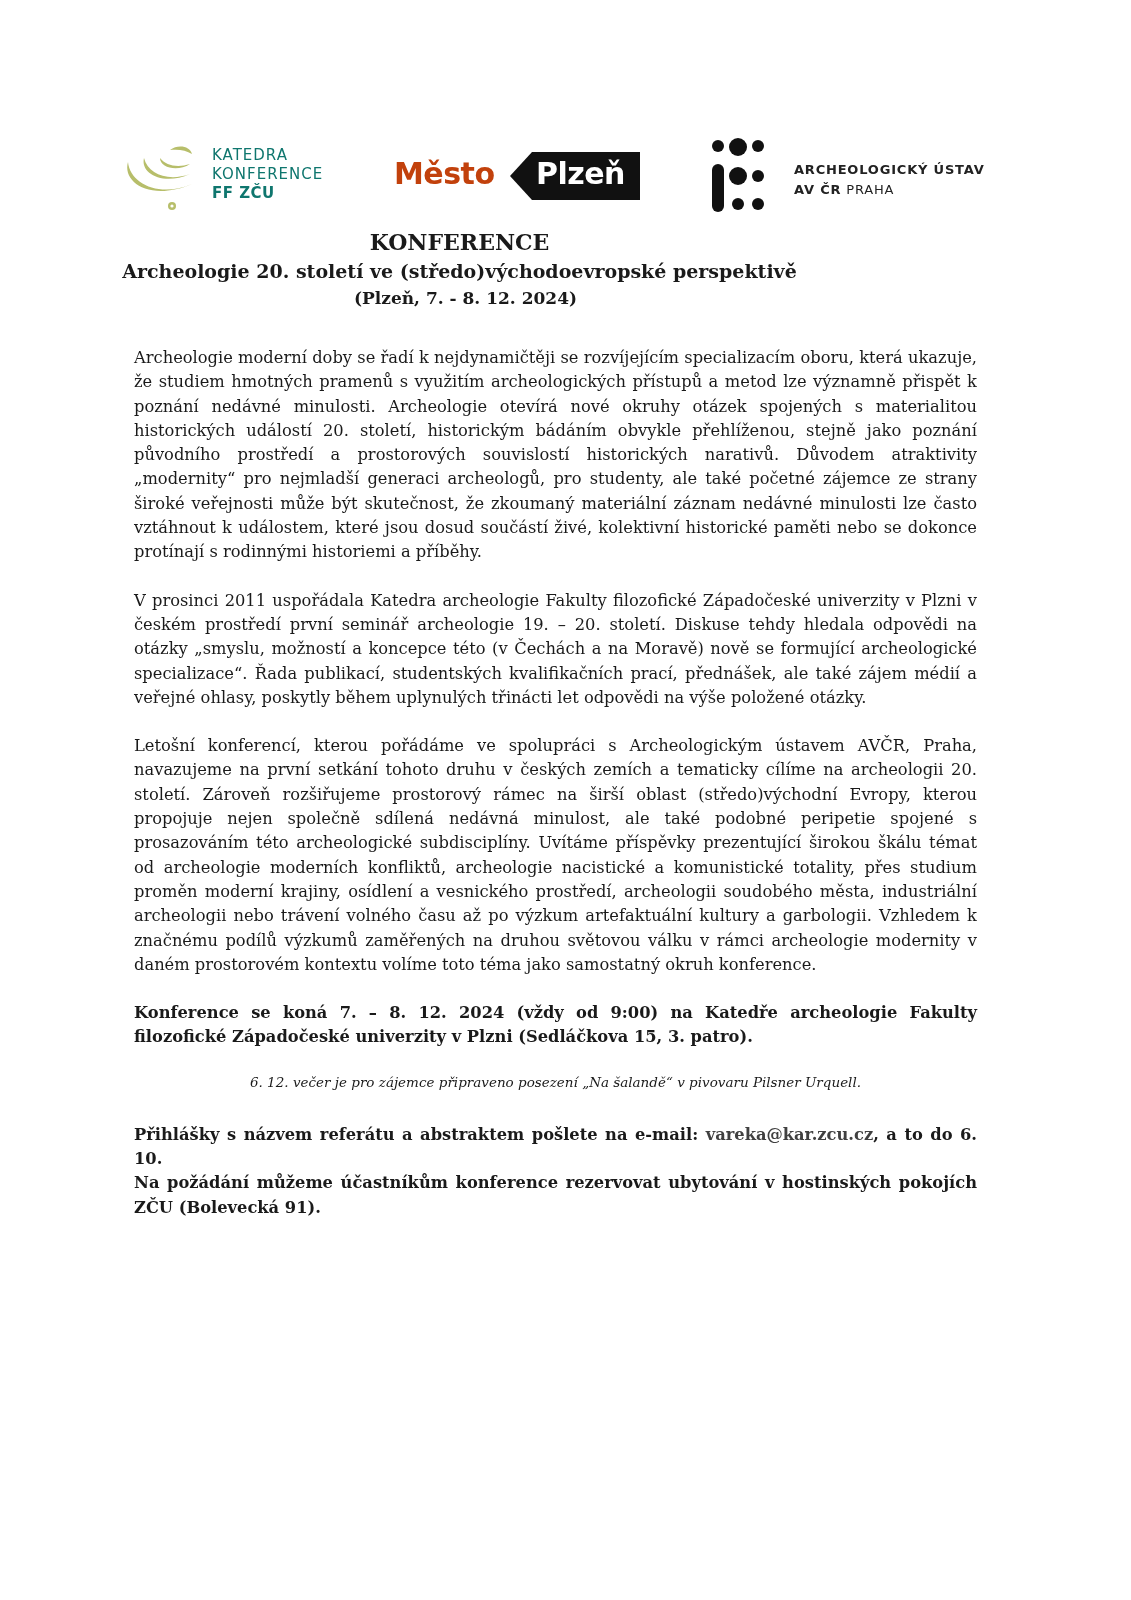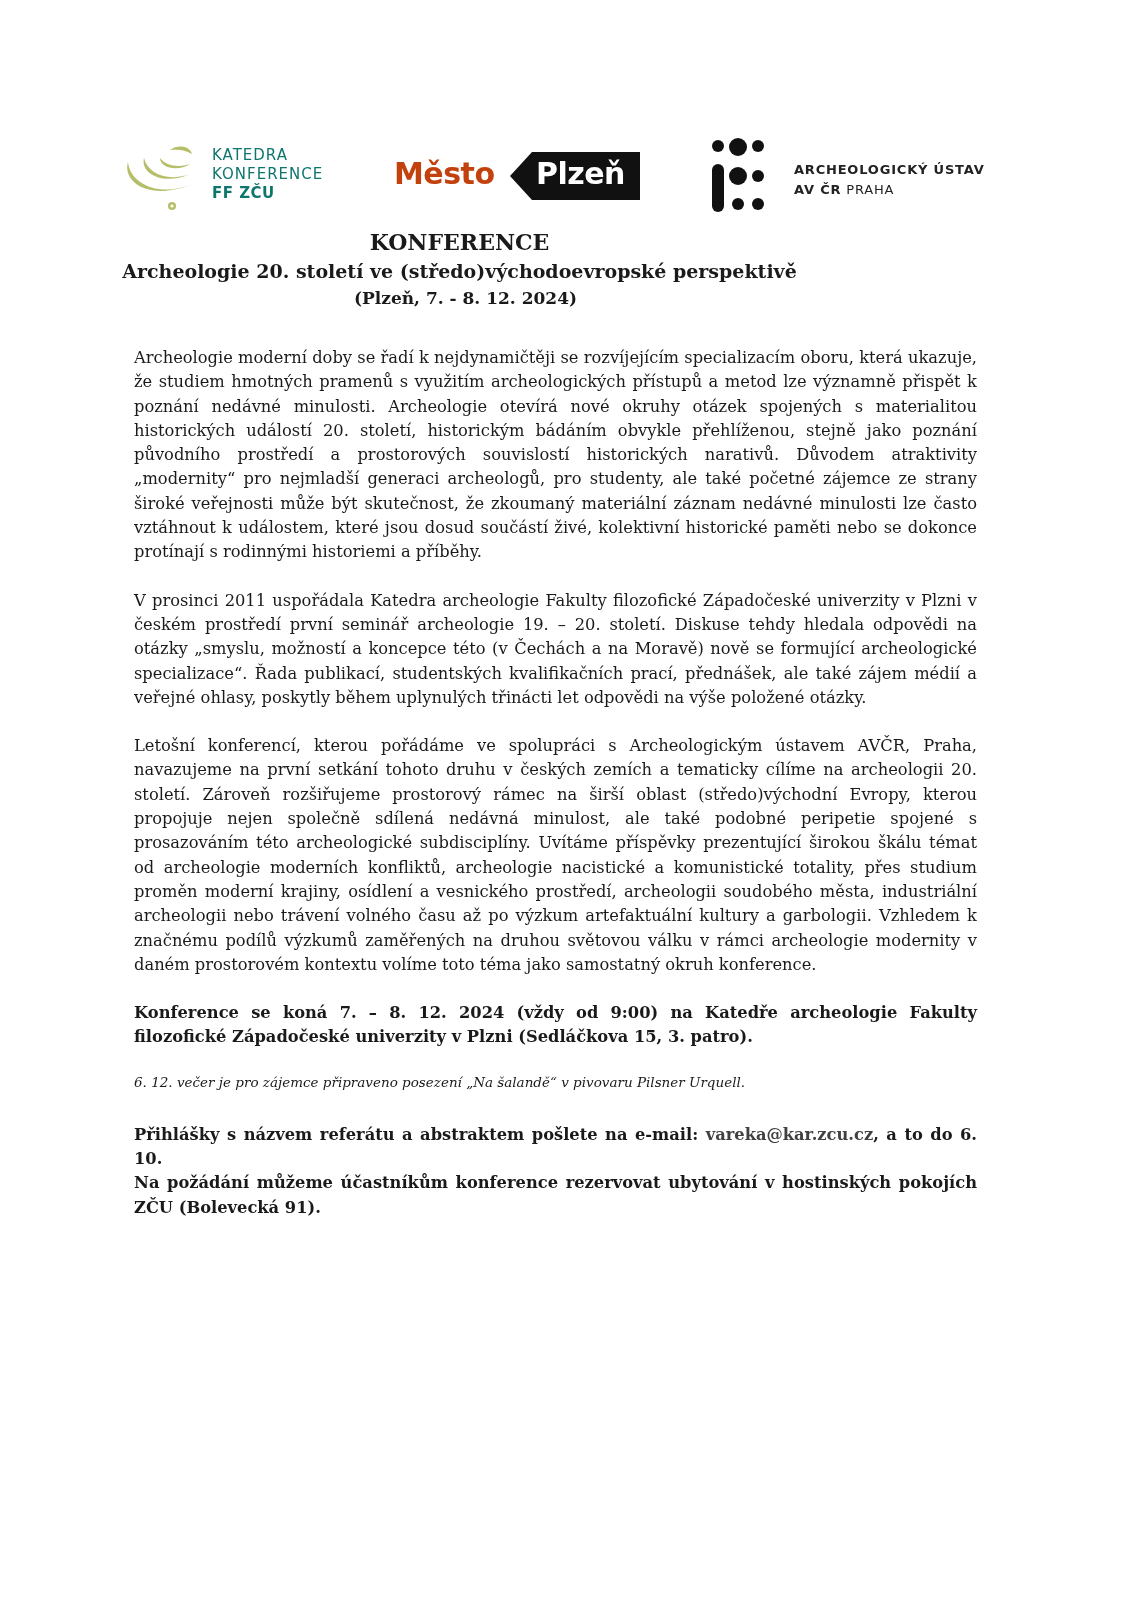--- a/index.html
+++ b/index.html
@@ -24,21 +24,21 @@
     .logo-aru .txt .b { font-weight: bold; }
 
     .title-block { position: absolute; top: 227px; left: 0; width: 919px; text-align: center; font-weight: bold; }
     .title-block .t1 { font-size: 22px; line-height: 30px; }
     .title-block .t2 { font-size: 19px; line-height: 28px; }
     .title-block .t3 { font-size: 17px; line-height: 26px; padding-left: 12px; }
 
     .body { position: absolute; left: 134px; top: 346px; width: 843px; font-size: 16.3px; line-height: 24.3px; text-align: justify; }
     .body p { margin: 0 0 24px 0; }
     .body p.bold { font-weight: bold; margin-bottom: 22px; }
-    .body p.small { font-style: italic; font-size: 13.5px; line-height: 21px; text-align: left; margin-bottom: 30px; }
+    .body p.small { font-style: italic; font-size: 13.5px; line-height: 21px; text-align: center; margin-bottom: 30px; }
     .body p.small span { display: block; }
     .body p.reg { font-weight: bold; margin-bottom: 0; }
     .body .link { color: #404040; }
   </style>
 </head>
 <body>
 
 <div class="logos">
   <div class="logo-kar">
     <svg width="85" height="70" viewBox="0 0 85 70">

